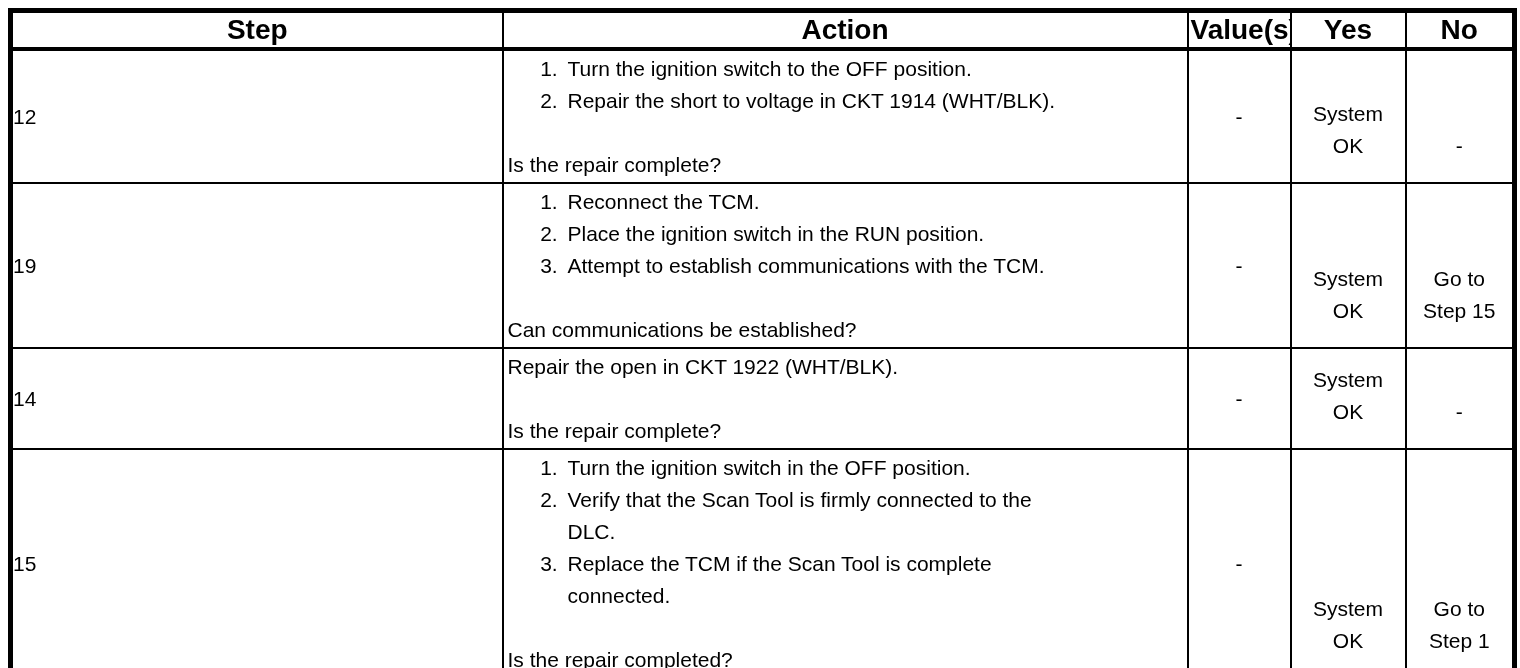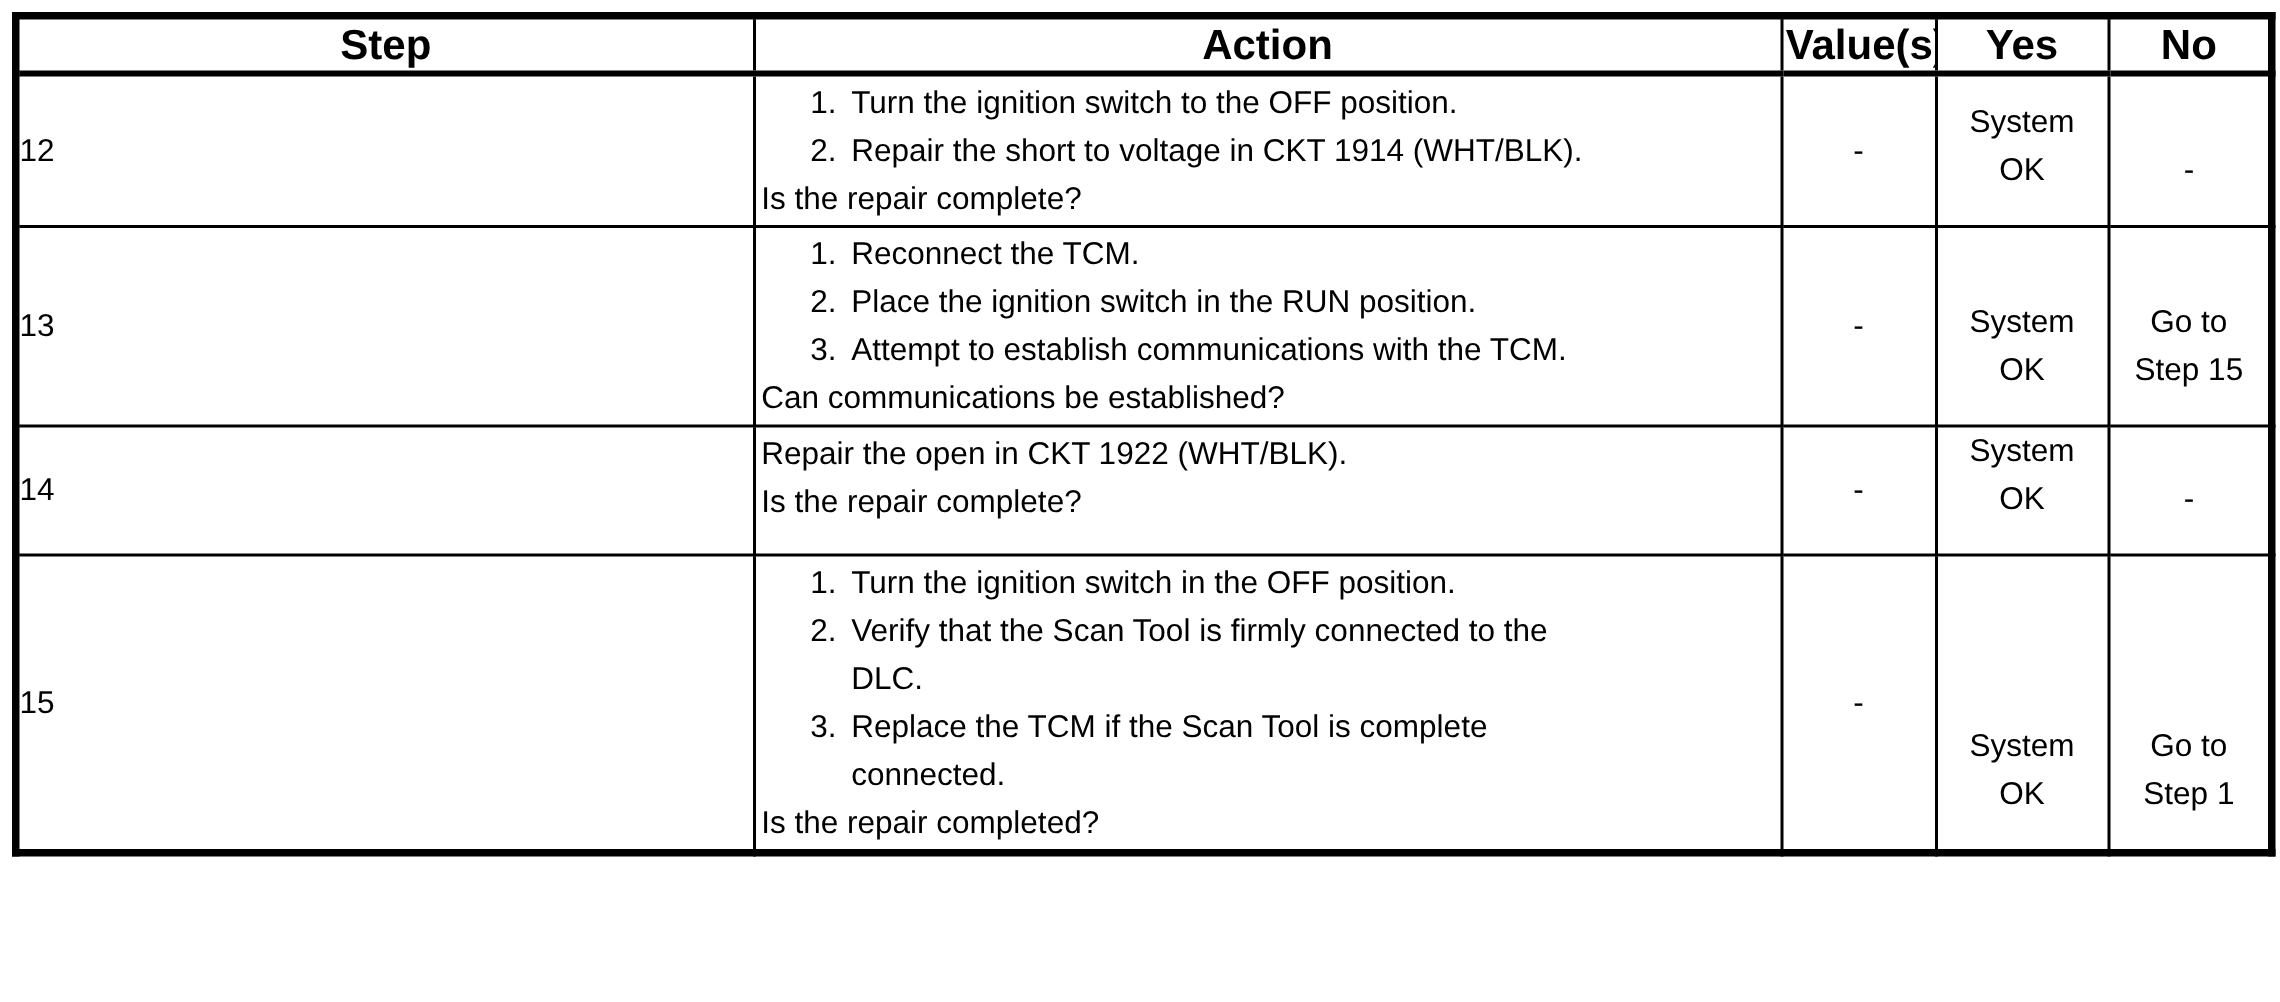--- a/index.html
+++ b/index.html
@@ -46,20 +46,21 @@
   td.action-col ol {
     margin: 0;
     padding-left: 56px;
   }
   td.action-col li {
     white-space: pre-line;
     padding-left: 4px;
   }
   .action-text { white-space: pre-line; }
   .question {
+    margin-top: 32px;
     white-space: pre-line;
   }
   td.value-col {
     text-align: center;
     vertical-align: middle;
   }
   td.yes-col, td.no-col {
     text-align: center;
     vertical-align: bottom;
     padding-bottom: 20px;
@@ -98,21 +99,21 @@
           </ol>
           <div class="question">Is the repair complete?</div>
         </td>
         <td class="value-col">-</td>
         <td class="yes-col">System
 OK</td>
         <td class="no-col">-</td>
       </tr>
 
       <tr>
-        <td class="step-col">13</td>
+        <td class="step-col">19</td>
         <td class="action-col">
           <ol>
             <li>Reconnect the TCM.</li>
             <li>Place the ignition switch in the RUN position.</li>
             <li>Attempt to establish communications with the TCM.</li>
           </ol>
           <div class="question">Can communications be established?</div>
         </td>
         <td class="value-col">-</td>
         <td class="yes-col">System

